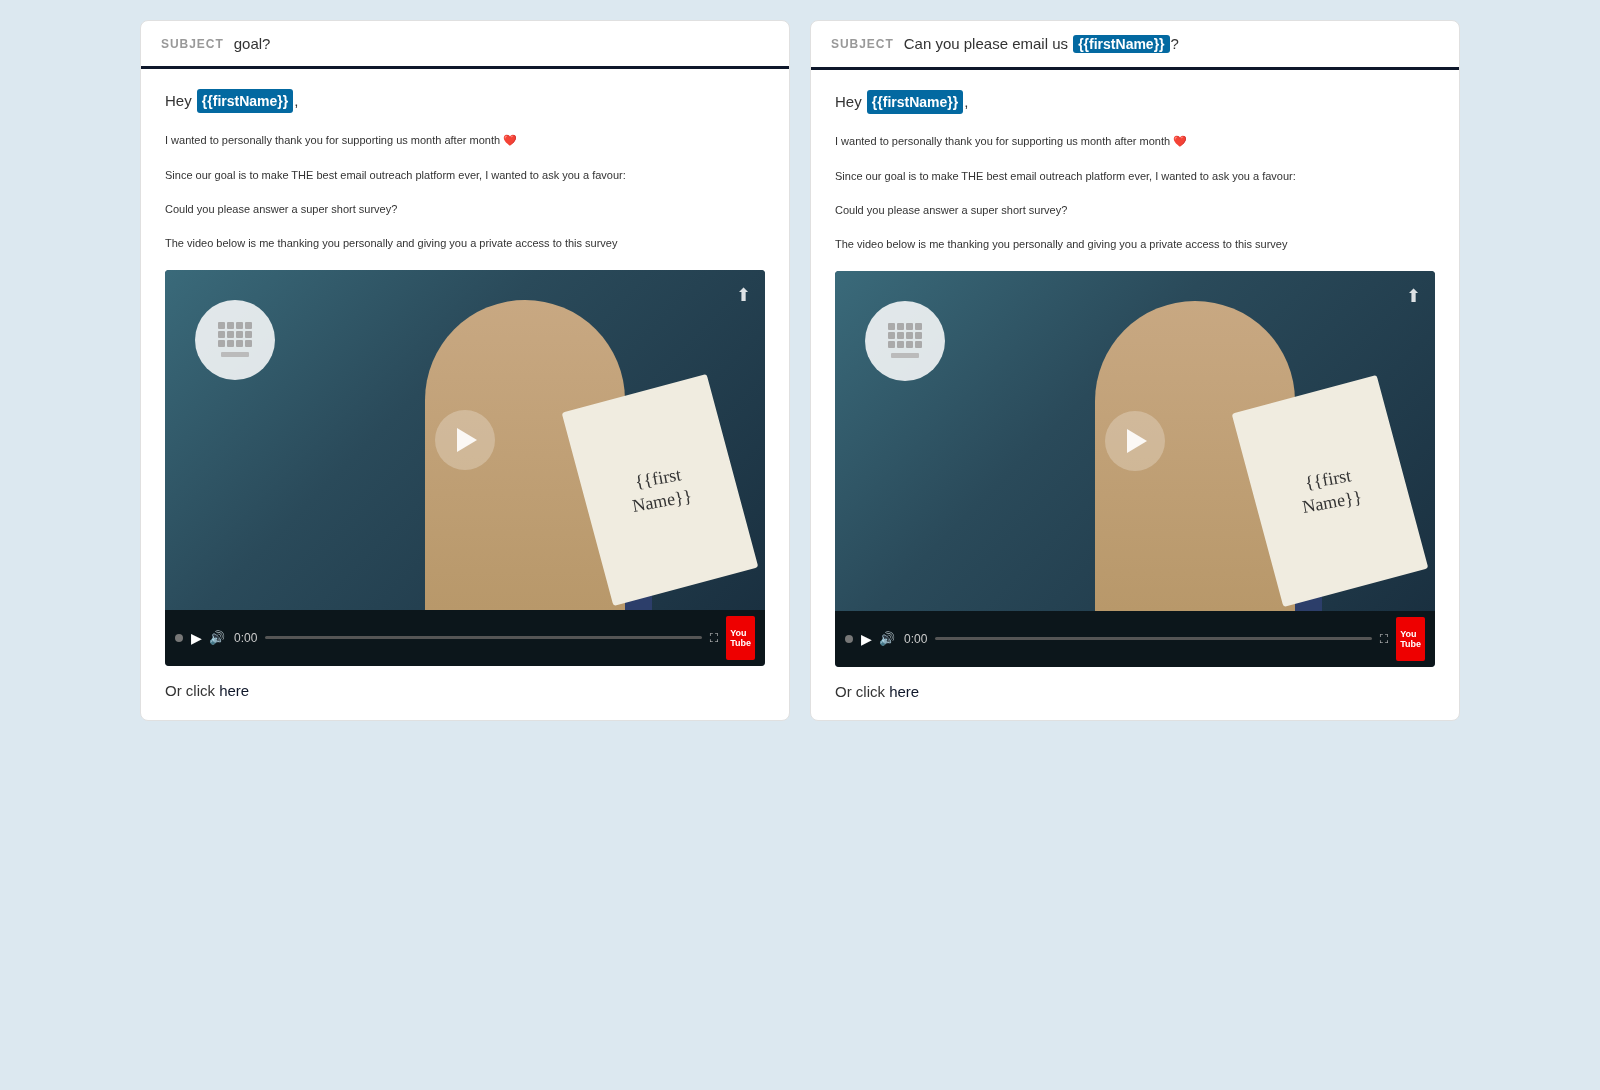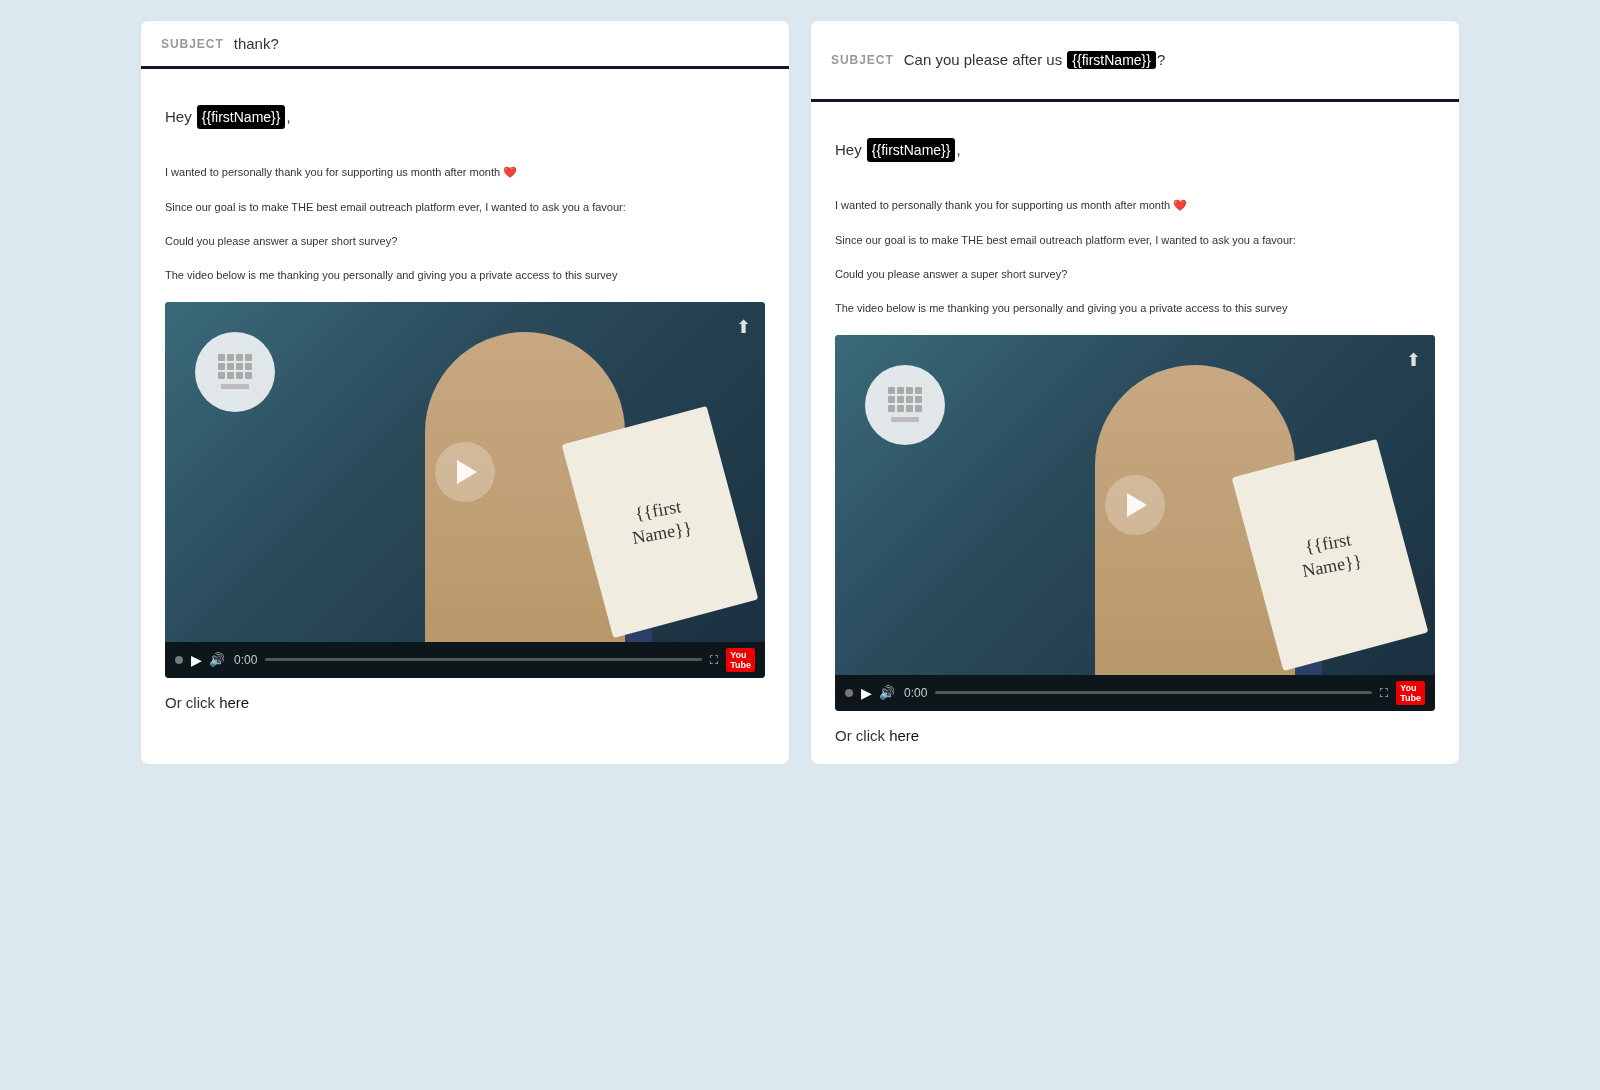--- a/index.html
+++ b/index.html
@@ -38,27 +38,27 @@
       letter-spacing: 0.08em;
       text-transform: uppercase;
       margin-right: 10px;
     }
     .subject-text {
       color: #333;
       font-size: 15px;
     }
     .firstname-tag {
       display: inline-block;
-      background: #000000;
+      background: #0369a1;
       color: #fff;
       border-radius: 3px;
       padding: 1px 5px;
       font-size: 14px;
-      font-weight: 400;
-      margin: 16px 1px;
+      font-weight: 700;
+      margin: 0 1px;
     }
     .card-body {
       padding: 20px 24px;
     }
     .greeting {
       font-size: 15px;
       margin-bottom: 18px;
       line-height: 1.6;
     }
     .paragraph {
@@ -225,21 +225,21 @@
       border-radius: 2px;
     }
     .ctrl-fullscreen {
       font-size: 12px;
       color: #ccc;
     }
     .ctrl-youtube {
       font-size: 9px;
       background: #e00;
       color: #fff;
-      padding: 2px 4px;
+      padding: 12px 4px;
       border-radius: 2px;
       font-weight: bold;
     }
     .ctrl-dot {
       width: 8px;
       height: 8px;
       border-radius: 50%;
       background: #777;
     }
     .click-link {
@@ -256,21 +256,21 @@
   </style>
 </head>
 <body>
 
 <div class="cards-container">
 
   <div class="email-card">
     <div class="subject-row">
       <span class="subject-label">SUBJECT</span>
       <span class="subject-text">
-        <span>thank?</span>
+        <span>goal?</span>
       </span>
     </div>
     <div class="card-body">
       <div class="greeting">
         <span>Hey </span><span class="firstname-tag">{{firstName}}</span><span>,</span>
       </div>
       <p class="paragraph">
         <span>I wanted to personally thank you for supporting us month after month</span> <span class="heart-emoji">❤️</span>
       </p>
       <p class="paragraph">Since our goal is to make THE best email outreach platform ever, I wanted to ask you a favour:</p>
@@ -322,21 +322,21 @@
       <p class="click-link">
         <span>Or click </span><a href="#">here</a>
       </p>
     </div>
   </div>
 
   <div class="email-card">
     <div class="subject-row">
       <span class="subject-label">SUBJECT</span>
       <span class="subject-text">
-        <span>Can you please after us </span><span class="firstname-tag">{{firstName}}</span><span>?</span>
+        <span>Can you please email us </span><span class="firstname-tag">{{firstName}}</span><span>?</span>
       </span>
     </div>
     <div class="card-body">
       <div class="greeting">
         <span>Hey </span><span class="firstname-tag">{{firstName}}</span><span>,</span>
       </div>
       <p class="paragraph">
         <span>I wanted to personally thank you for supporting us month after month</span> <span class="heart-emoji">❤️</span>
       </p>
       <p class="paragraph">Since our goal is to make THE best email outreach platform ever, I wanted to ask you a favour:</p>

